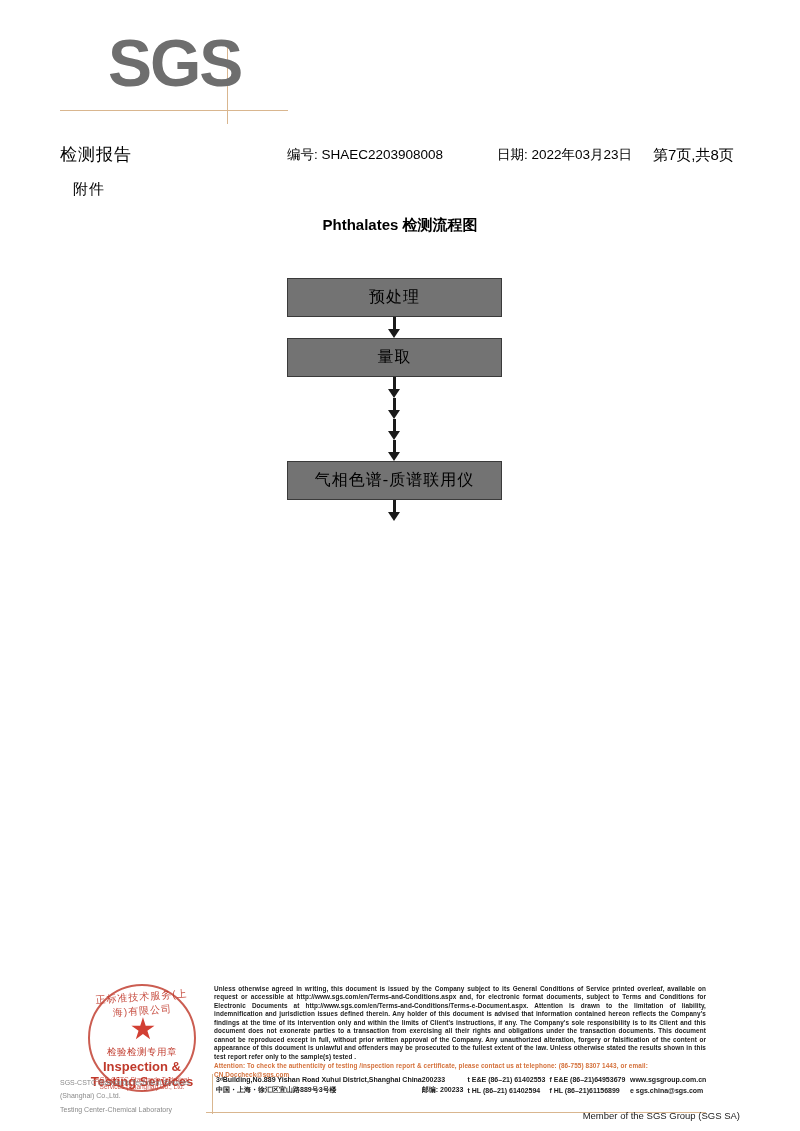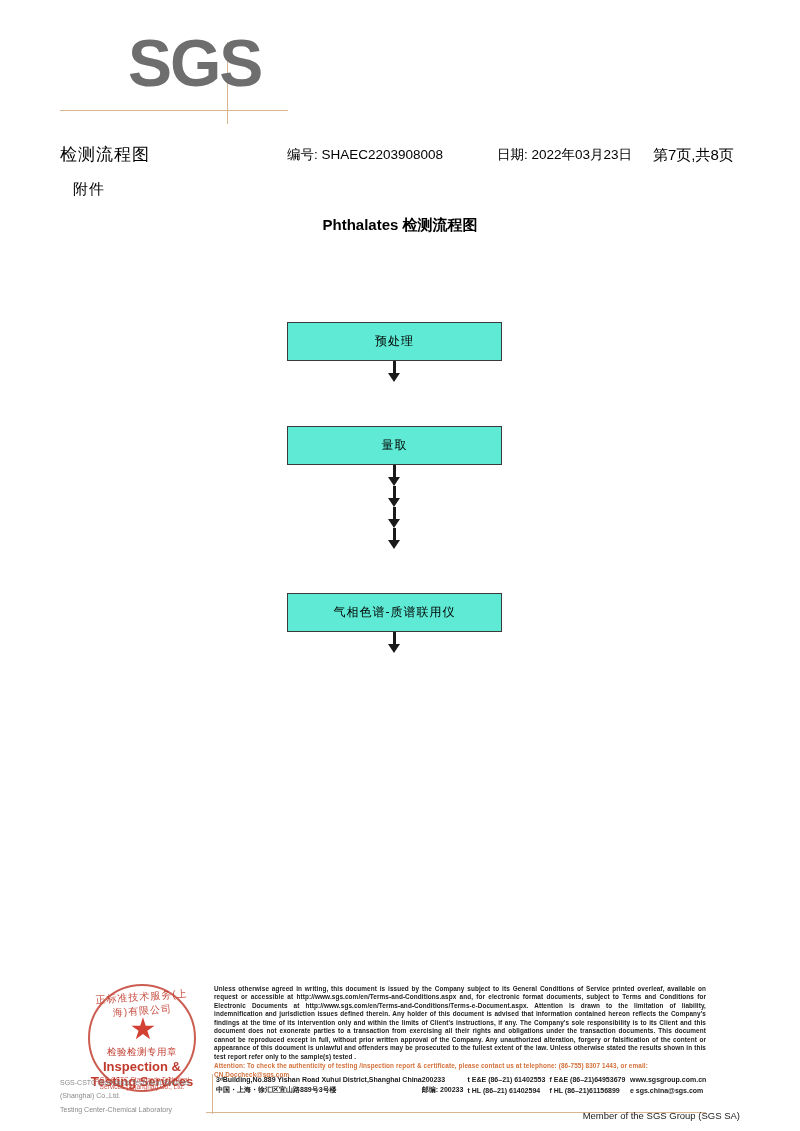--- a/index.html
+++ b/index.html
@@ -27,21 +27,20 @@
   .logo-text {
     position: absolute;
     left: 48px;
     top: -6px;
     font-family: "Liberation Sans", sans-serif;
     font-weight: bold;
     font-size: 66px;
     letter-spacing: -2px;
     color: #6e6e6e;
     line-height: 1;
-    margin-left: 20px;
   }
   .logo-rule-h {
     position: absolute;
     left: 0px;
     top: 74px;
     width: 228px;
     height: 1px;
     background: #d9b68f;
   }
   .logo-rule-v {
@@ -113,29 +112,28 @@
     position: absolute;
     left: 287px;
     top: 278px;
     width: 217px;
   }
   .flow-step {
     position: relative;
     width: 215px;
     height: 39px;
     border: 1px solid #3a3a3a;
-    background: #5eead4;
+    background: #737373;
     display: flex;
     align-items: center;
     justify-content: center;
-    font-size: 12px;
+    font-size: 16px;
     font-family: "Liberation Serif", "DejaVu Serif", serif;
     letter-spacing: 1px;
     box-sizing: border-box;
-    margin-top: 44px;
   }
   .flow-arrow {
     position: relative;
     width: 215px;
     height: 21px;
   }
   .flow-arrow .shaft {
     position: absolute;
     left: 106px;
     top: 0;
@@ -317,21 +315,21 @@
 </head>
 <body>
 
 <div class="logo-block">
   <div class="logo-rule-h"></div>
   <div class="logo-rule-v"></div>
   <div class="logo-text">SGS</div>
 </div>
 
 <div class="doc-header">
-  <div class="hdr-title">检测流程图</div>
+  <div class="hdr-title">检测报告</div>
   <div class="hdr-no">编号: SHAEC2203908008</div>
   <div class="hdr-date">日期: 2022年03月23日</div>
   <div class="hdr-page">第7页,共8页</div>
 </div>
 <div class="doc-subheader">附件</div>
 
 <div class="flow-title">Phthalates 检测流程图</div>
 
 <div class="flow-chart">
 

